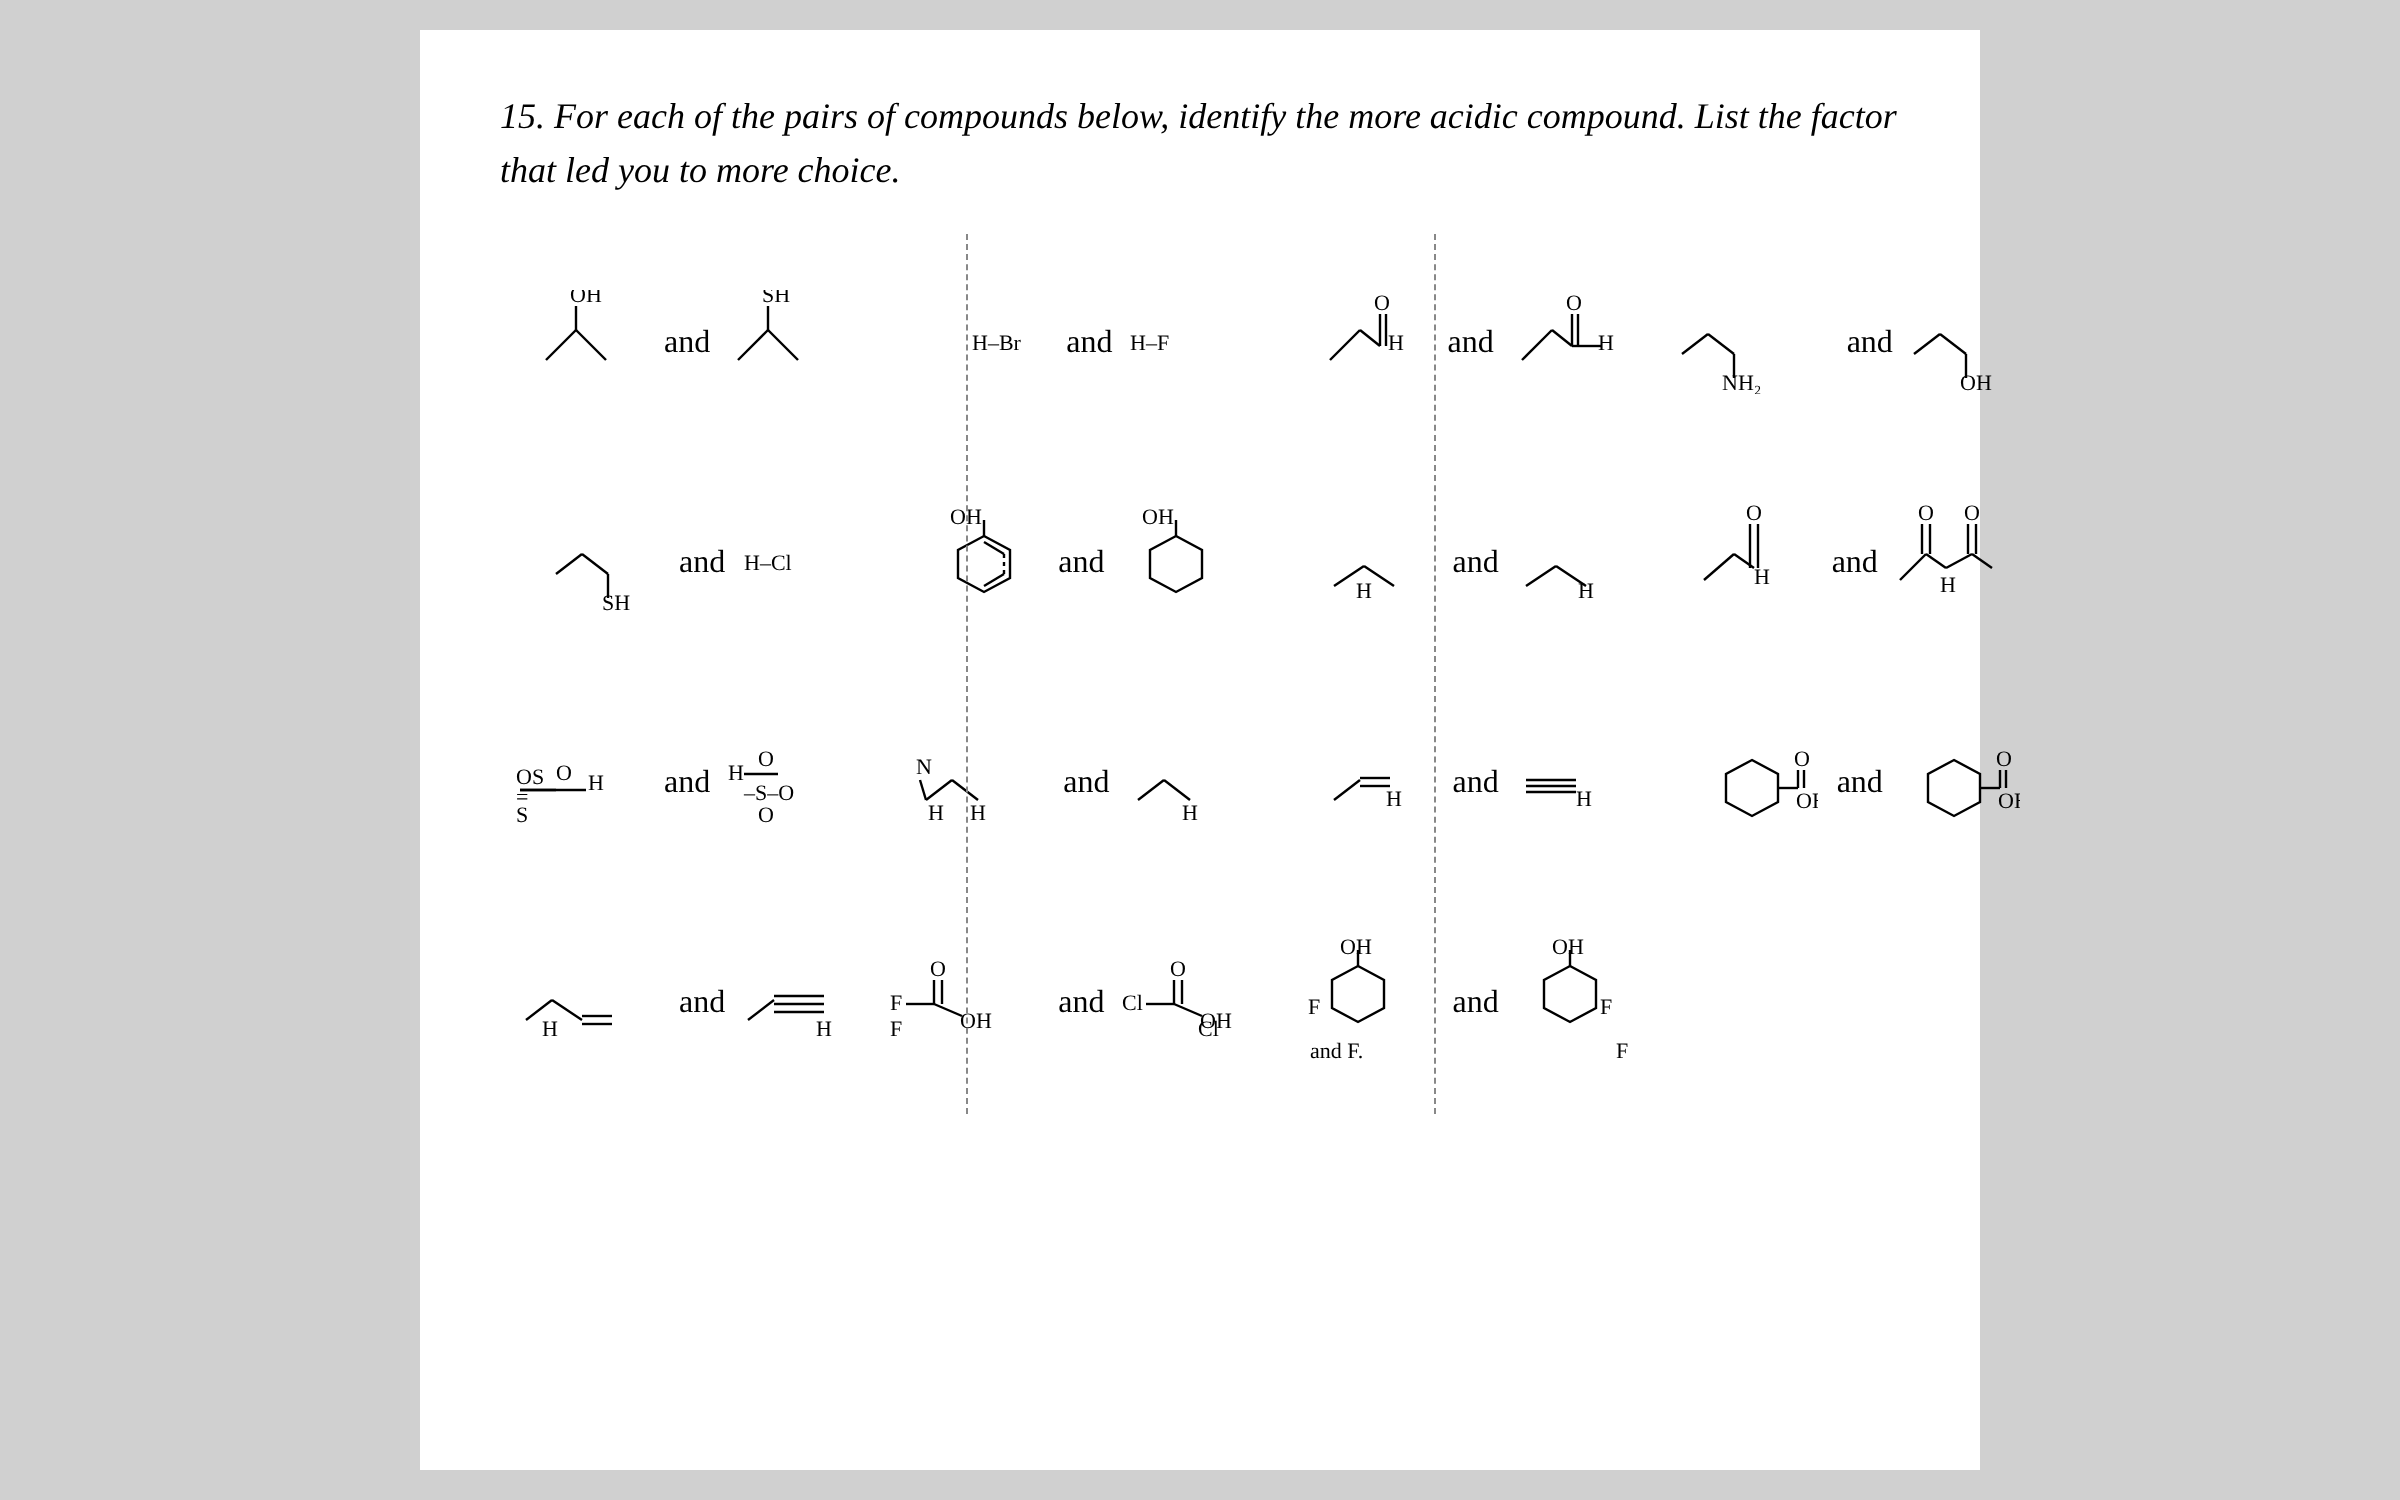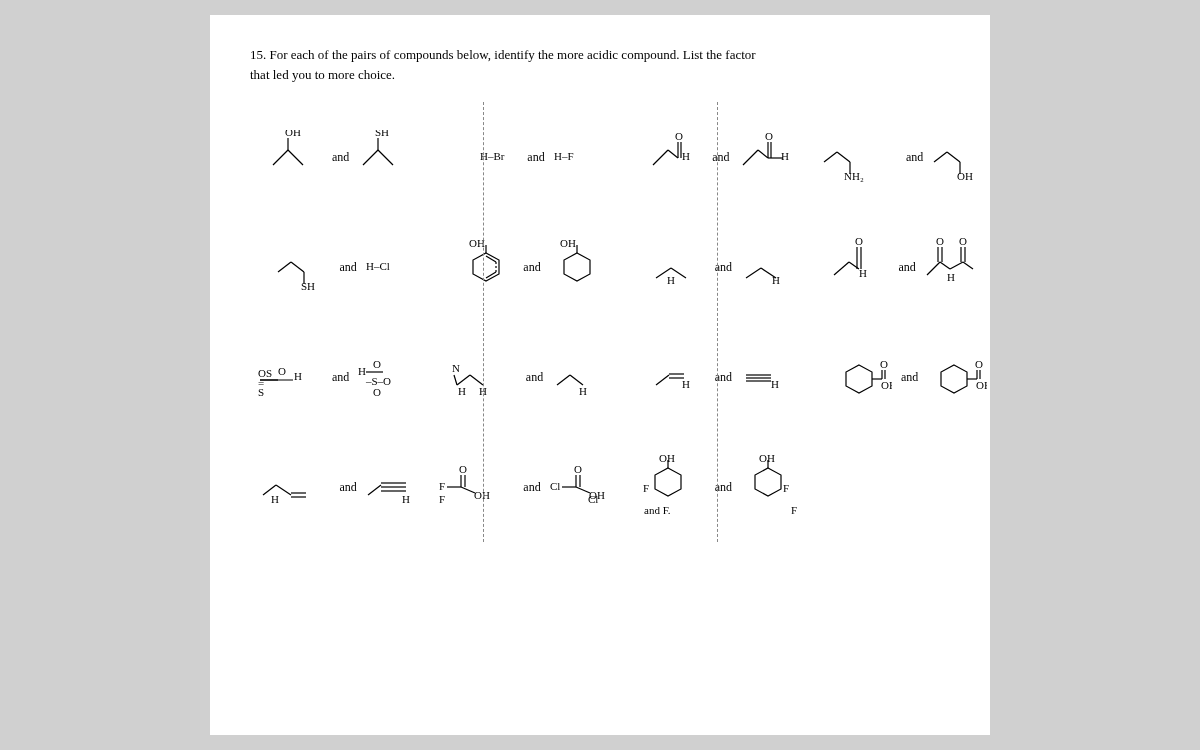--- a/index.html
+++ b/index.html
@@ -13,23 +13,24 @@
       font-family: 'Times New Roman', Times, serif;
     }
     .page {
       background: white;
       width: 780px;
       min-height: 720px;
       padding: 30px 40px;
       position: relative;
     }
     .question-text {
-      font-size: 13px;
+      font-size: 18px;
       line-height: 1.5;
       margin-bottom: 18px;
+      font-style: italic;
     }
     .grid-container {
       display: grid;
       grid-template-columns: 1fr 1fr 1fr 1fr;
       grid-template-rows: repeat(5, auto);
       position: relative;
     }
     
     .grid-container::before {
       content: '';
@@ -46,21 +47,21 @@
       border-left: 1px dashed #888;
     }
     .cell {
       display: flex;
       align-items: center;
       justify-content: center;
       padding: 14px 8px;
       min-height: 110px;
     }
     .and-label {
-      font-size: 12px;
+      font-size: 16px;
       margin: 0 5px;
       font-style: normal;
     }
     svg text {
       font-family: 'Times New Roman', Times, serif;
       font-size: 11px;
     }
     .pair {
       display: flex;
       align-items: center;

